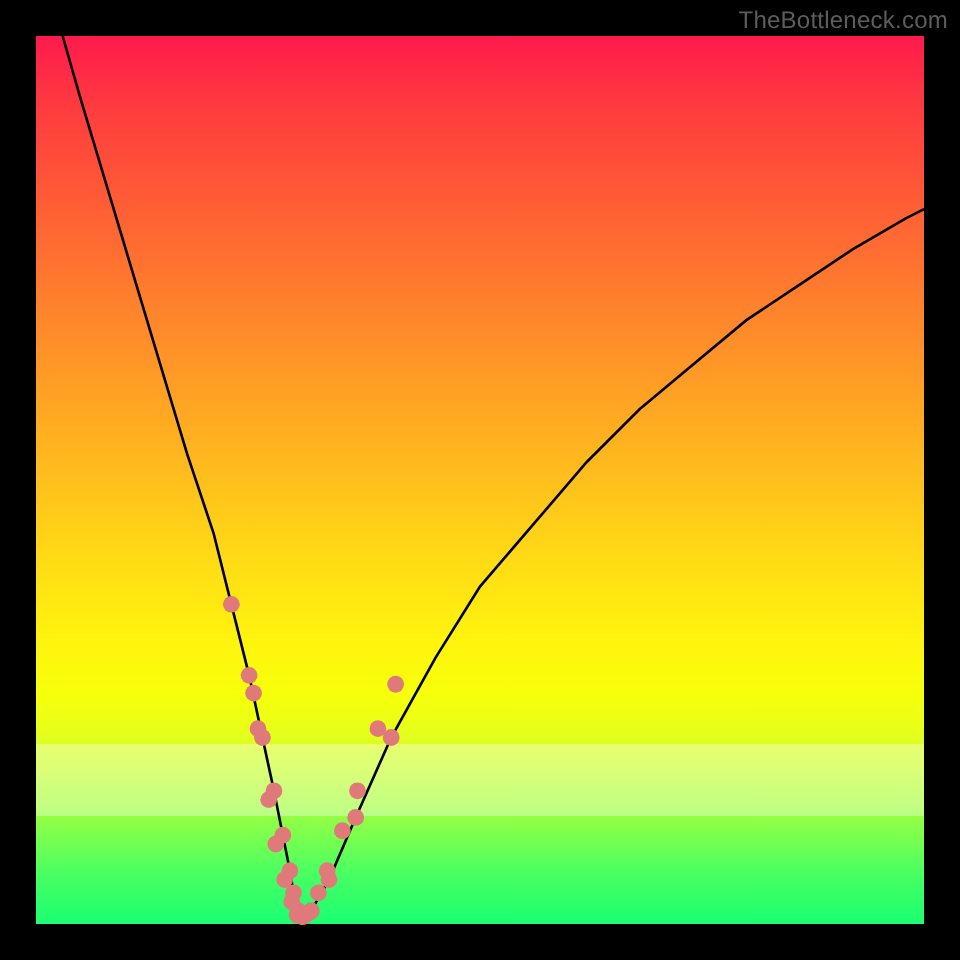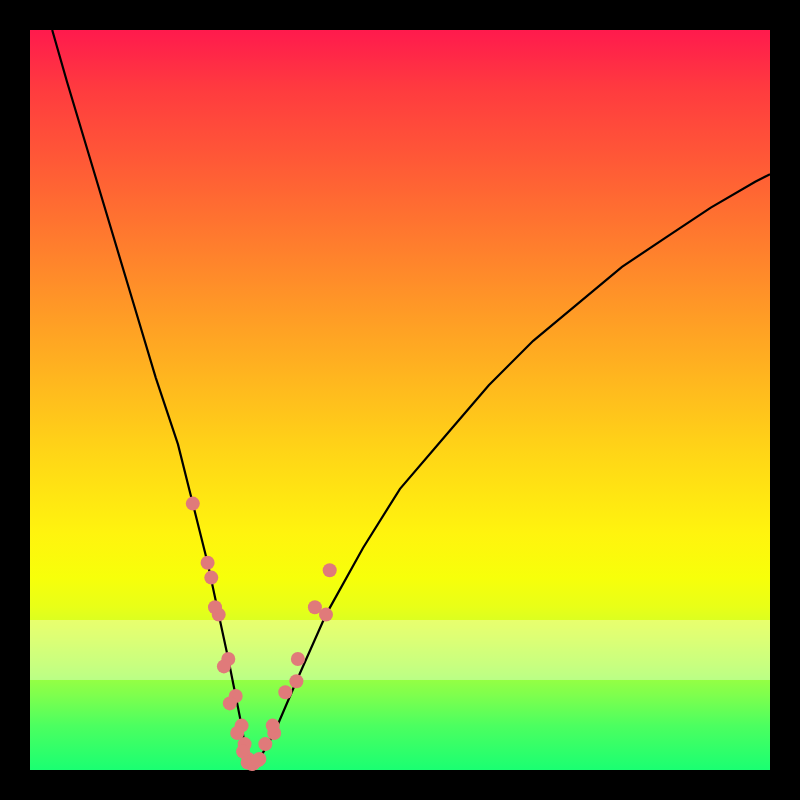--- a/index.html
+++ b/index.html
@@ -104,13 +104,14 @@
         <circle cx="227.9" cy="730.4" r="7" fill="#e07a7a"></circle>
         <circle cx="235.3" cy="714.1" r="7" fill="#e07a7a"></circle>
         <circle cx="242.7" cy="695.6" r="7" fill="#e07a7a"></circle>
         <circle cx="255.3" cy="662.3" r="7" fill="#e07a7a"></circle>
         <circle cx="267.9" cy="629.0" r="7" fill="#e07a7a"></circle>
         <circle cx="284.9" cy="577.2" r="7" fill="#e07a7a"></circle>
         <circle cx="299.7" cy="540.2" r="7" fill="#e07a7a"></circle>
       </g>
   </svg>
 
+  <div class="watermark">TheBottleneck.com</div>
 </div>
 
 </body></html>

